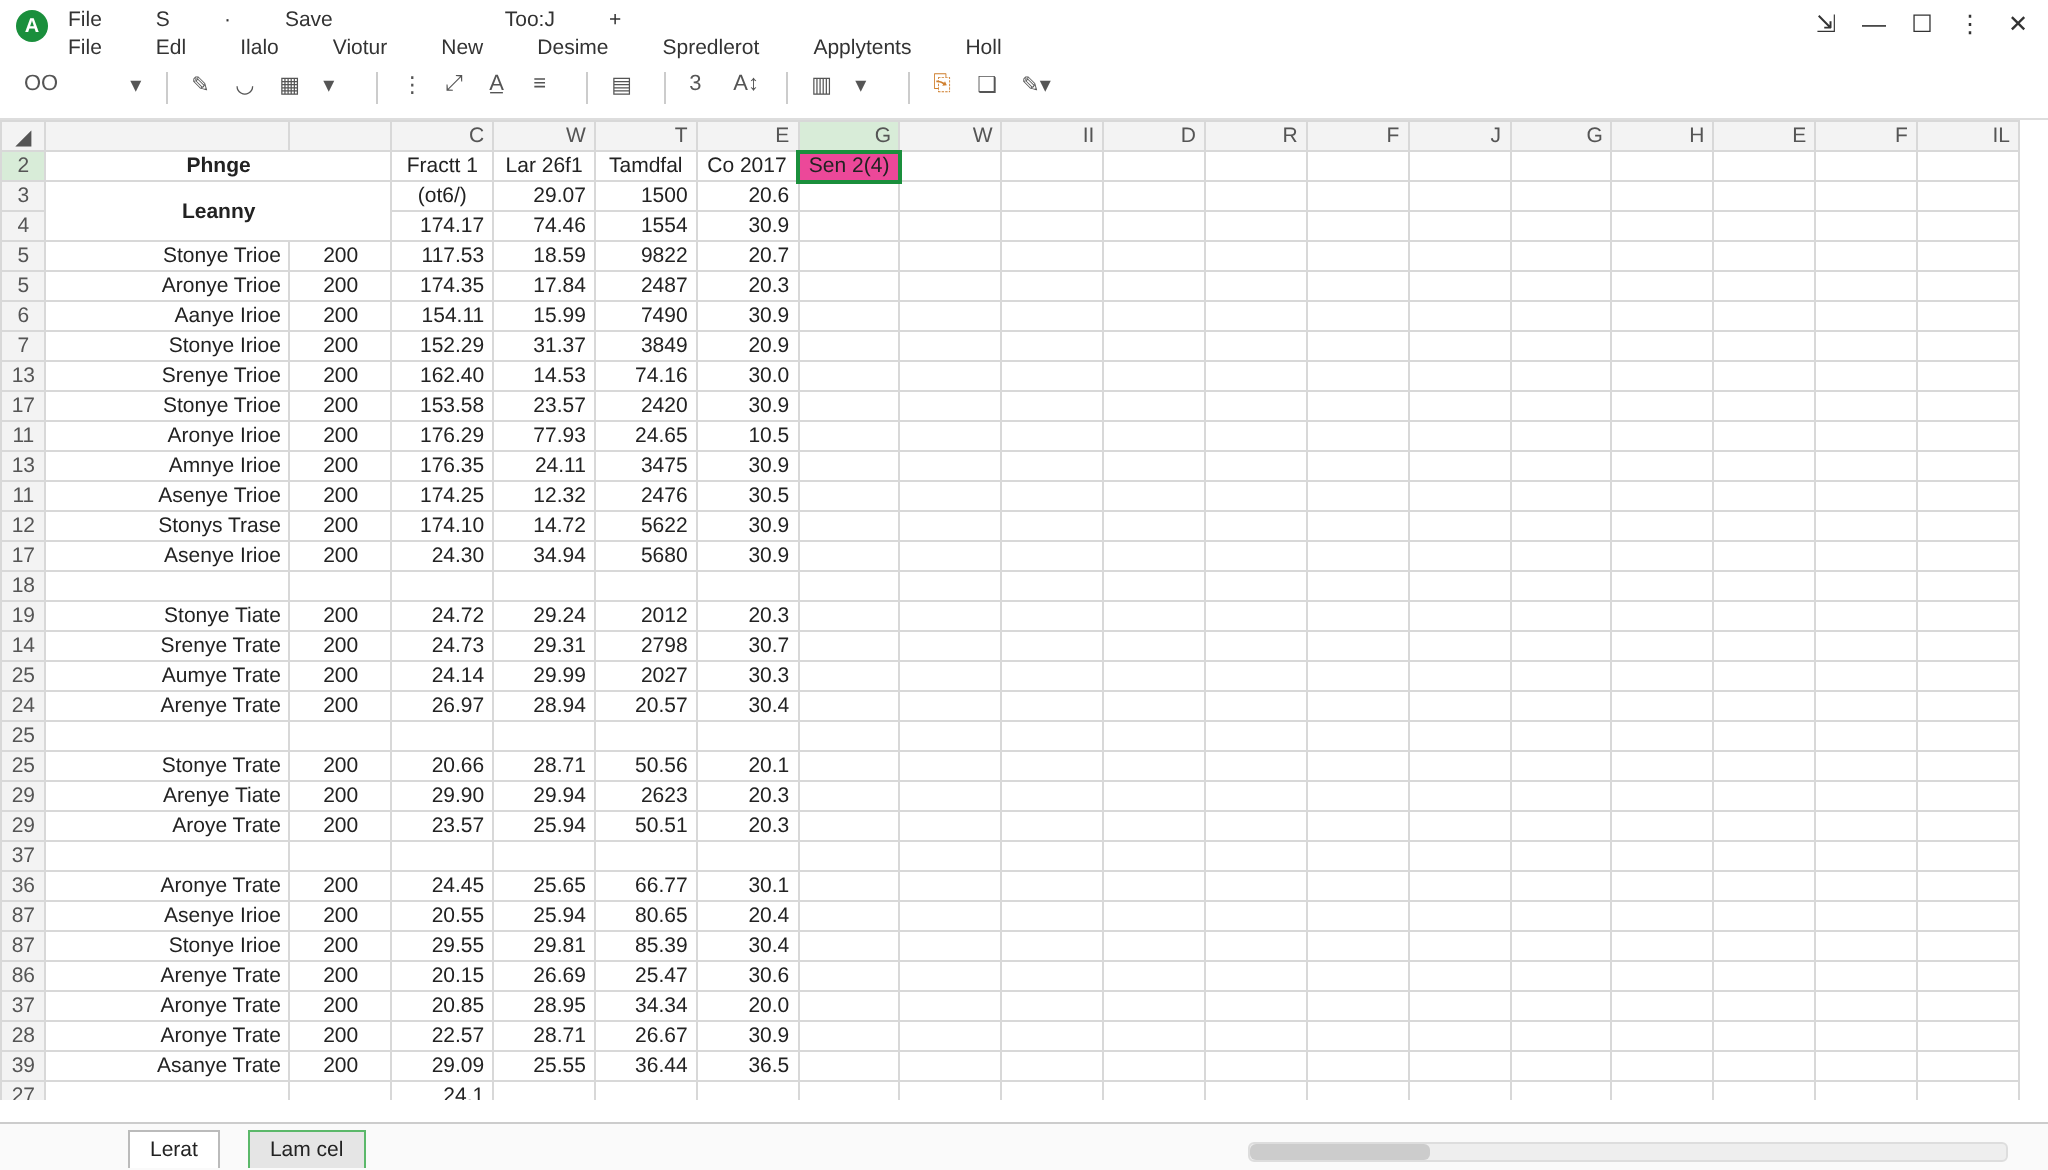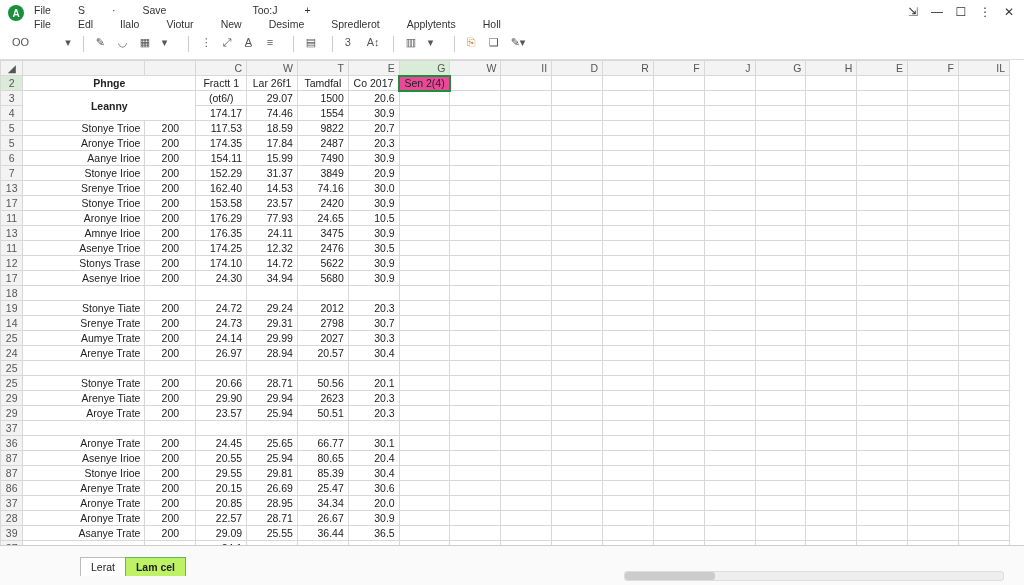--- a/index.html
+++ b/index.html
@@ -20,23 +20,23 @@
   th, td { border: 1px solid #d8d8d8; height: 15px; padding: 0 4px; font-size: 10.5px; white-space: nowrap; overflow: hidden; }
   th { background: #f3f3f3; font-weight: normal; text-align: center; color: #555; }
   .rowhead { background: #f3f3f3; text-align: center; color: #555; width: 22px; }
   .colA { width: 120px; text-align: right; }
   .colB { width: 50px; text-align: center; }
   .num { width: 50px; text-align: right; }
   .selcell { background: #ec4899; border: 2px solid #1a8f3c !important; }
   .hdr-sel { background: #d8ecd8 !important; }
   .center { text-align: center; }
   .bold { font-weight: bold; }
-  .tabs { position: absolute; bottom: 0; left: 0; right: 0; height: 40px; border-top: 1px solid #ccc; display: flex; align-items: center; padding-left: 80px; background: #fafafa; }
+  .tabs { position: absolute; bottom: 0; left: 0; right: 0; height: 24px; border-top: 1px solid #ccc; display: flex; align-items: center; padding-left: 64px; background: #fafafa; }
   .tab { border: 1px solid #bbb; border-bottom: none; padding: 3px 10px; font-size: 10.5px; background: #fff; margin-right: -1px; position: relative; top: 1px; }
-  .tab.active { background: #bef264; border-color: #5bb86a; font-weight: 700; }
+  .tab.active { background: #e5e5e5; border-color: #5bb86a; font-weight: 400; margin-left: 15px; }
   .scroll-track { position: absolute; bottom: 4px; right: 20px; width: 380px; height: 10px; background: #eee; border: 1px solid #ddd; border-radius: 3px; }
   .scroll-thumb { position: absolute; left: 0; top: 0; width: 90px; height: 8px; background: #ccc; border-radius: 3px; }
 </style>
 </head>
 <body>
 
 <div class="titlebar">
   <div class="tb-left">
     <div class="logo">A</div>
     <div class="menucol">

